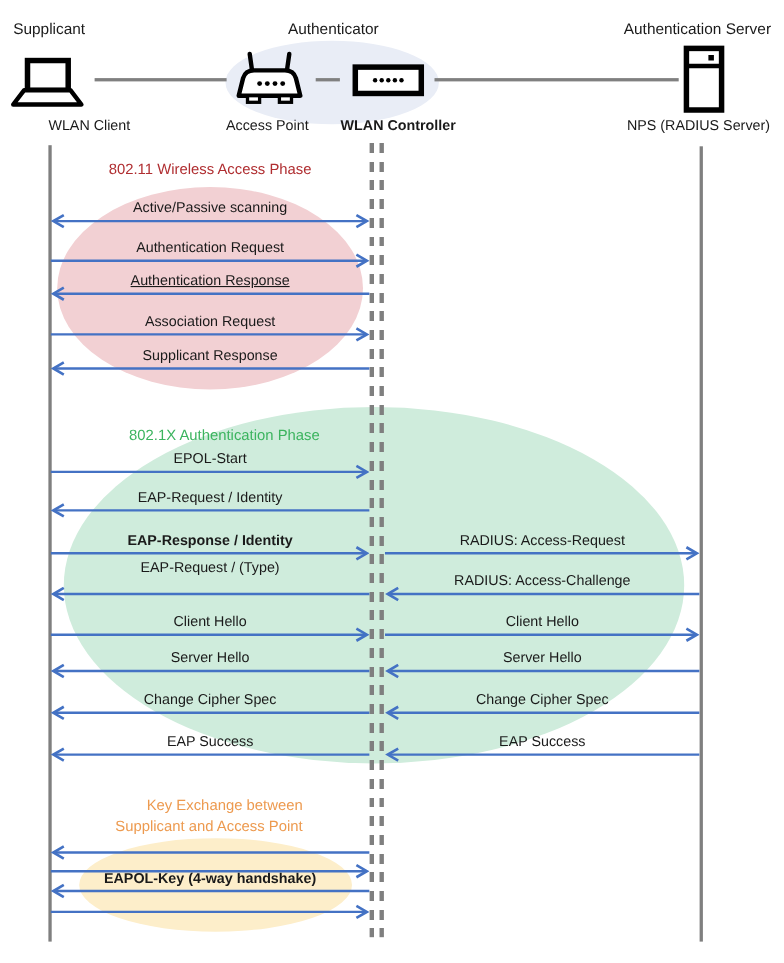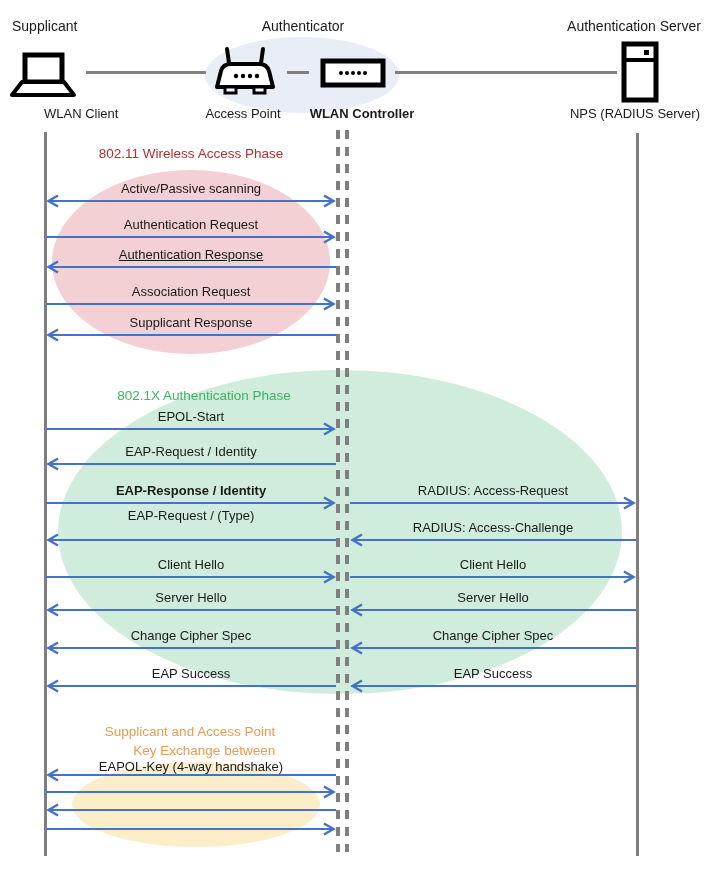--- a/index.html
+++ b/index.html
@@ -77,22 +77,22 @@
 <div class="ellipse" style="left: 72px; top: 762px; width: 248px; height: 85px; background-color: rgb(253, 238, 202);"></div>
 
 <div class="lifeline solid" style="left:44px; top:132px; width:3px; height:724px;"></div>
 <div class="lifeline dashed" style="left:336px; top:130px; width:4px; height:722px;"></div>
 <div class="lifeline dashed" style="left:345px; top:130px; width:4px; height:722px;"></div>
 <div class="lifeline solid" style="left:636px; top:133px; width:3px; height:723px;"></div>
 
 <div class="phase-title" style="left: 191px; top: 146px; color: rgb(176, 46, 49);">802.11 Wireless Access Phase</div>
 <div class="phase-title" style="left: 204px; top: 376px; color: rgb(60, 180, 95); margin-top: 12px;">802.1X Authentication Phase</div>
 <div class="phase-title" style="left: 190px; top: 722px; line-height: 19px; color: rgb(237, 154, 79);">
+  <div>Key Exchange between</div>
   <div>Supplicant and Access Point</div>
-  <div>Key Exchange between</div>
 </div>
 
 <div id="messages-layer">
     <div class="msg-label" style="left: 46px; width: 290px; top: 181px;">Active/Passive scanning</div>
     <div style="position: absolute; z-index: 3; left: 46px; top: 194px; width: 290px; height: 14px;">
       <svg width="290" height="14" style="display:block">
         <line x1="3" y1="7" x2="287" y2="7" stroke="#4472c4" stroke-width="2.2"></line>
         <path d="M12,1.5 2.5,7 12,12.5" fill="none" stroke="#4472c4" stroke-width="2.4"></path>
         <path d="M278,1.5 287.5,7 278,12.5" fill="none" stroke="#4472c4" stroke-width="2.4"></path>
       </svg>
@@ -228,21 +228,21 @@
         <line x1="3" y1="7" x2="290" y2="7" stroke="#4472c4" stroke-width="2.2"></line>
         <path d="M12,1.5 2.5,7 12,12.5" fill="none" stroke="#4472c4" stroke-width="2.4"></path>
       </svg>
     </div>
     <div style="position: absolute; z-index: 3; left: 46px; top: 785px; width: 290px; height: 14px;">
       <svg width="290" height="14" style="display:block">
         <line x1="0" y1="7" x2="287" y2="7" stroke="#4472c4" stroke-width="2.2"></line>
         <path d="M278,1.5 287.5,7 278,12.5" fill="none" stroke="#4472c4" stroke-width="2.4"></path>
       </svg>
     </div>
-    <div class="msg-label" style="left: 46px; width: 290px; top: 759px;">EAPOL-Key (4-way handshake)</div>
+    <div class="msg-label" style="left: 46px; width: 290px; top: 791px; font-weight: bold;">EAPOL-Key (4-way handshake)</div>
     <div style="position: absolute; z-index: 3; left: 46px; top: 803px; width: 290px; height: 14px;">
       <svg width="290" height="14" style="display:block">
         <line x1="3" y1="7" x2="290" y2="7" stroke="#4472c4" stroke-width="2.2"></line>
         <path d="M12,1.5 2.5,7 12,12.5" fill="none" stroke="#4472c4" stroke-width="2.4"></path>
       </svg>
     </div>
     <div style="position: absolute; z-index: 3; left: 46px; top: 822px; width: 290px; height: 14px;">
       <svg width="290" height="14" style="display:block">
         <line x1="0" y1="7" x2="287" y2="7" stroke="#4472c4" stroke-width="2.2"></line>
         <path d="M278,1.5 287.5,7 278,12.5" fill="none" stroke="#4472c4" stroke-width="2.4"></path>

